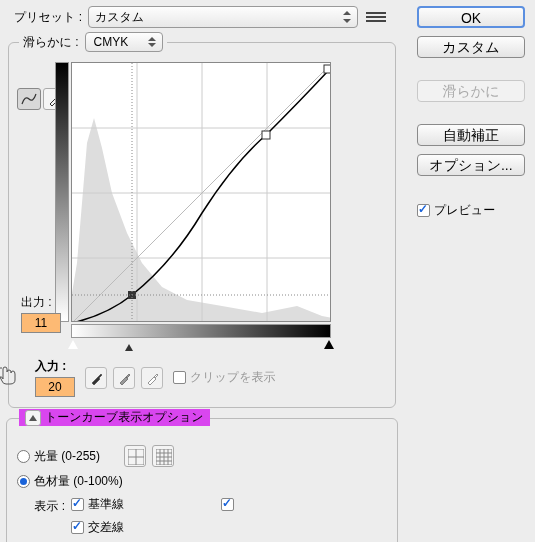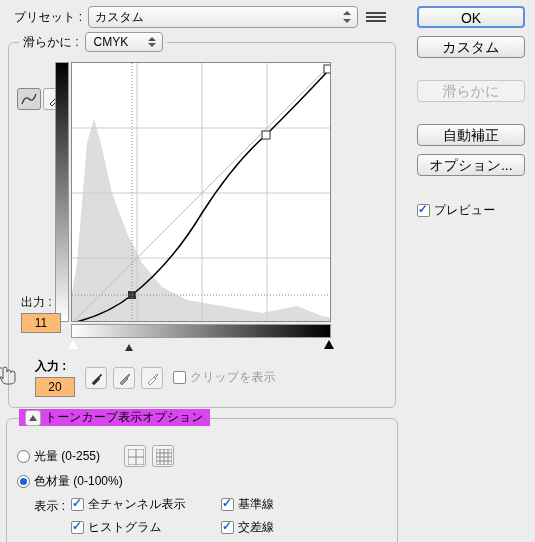--- a/index.html
+++ b/index.html
@@ -213,29 +213,24 @@
           <span>色材量 (0-100%)</span>
         </div>
       </div>
     </div>
 
     <div class="row" style="align-items:flex-start;">
       <div class="label" style="width:48px;padding-top:2px;">表示 :</div>
       <div style="display:grid;grid-template-columns:150px 100px;row-gap:6px;">
         <div class="checkbox-row">
             <div class="chk checked"></div>
-            <span>全チャンネル表示</span>
-          </div>
-        <div class="checkbox-row">
-            <div class="chk checked"></div>
             <span>基準線</span>
           </div>
         <div class="checkbox-row">
             <div class="chk checked"></div>
-            <span>ヒストグラム</span>
           </div>
         <div class="checkbox-row">
             <div class="chk checked"></div>
             <span>交差線</span>
           </div>
       </div>
     </div>
   </div>
 
 </div>

